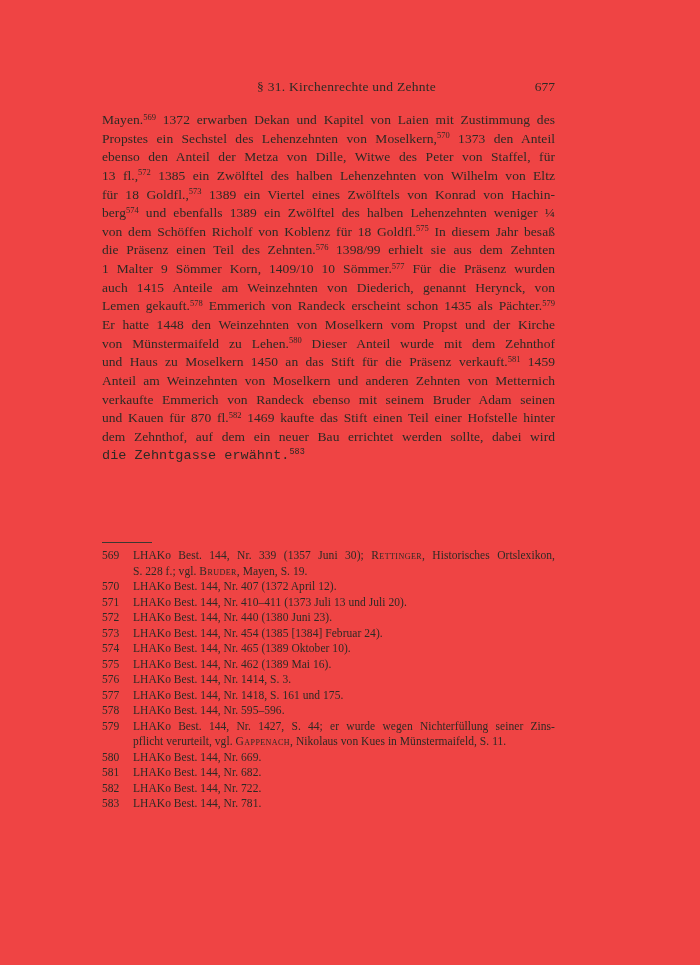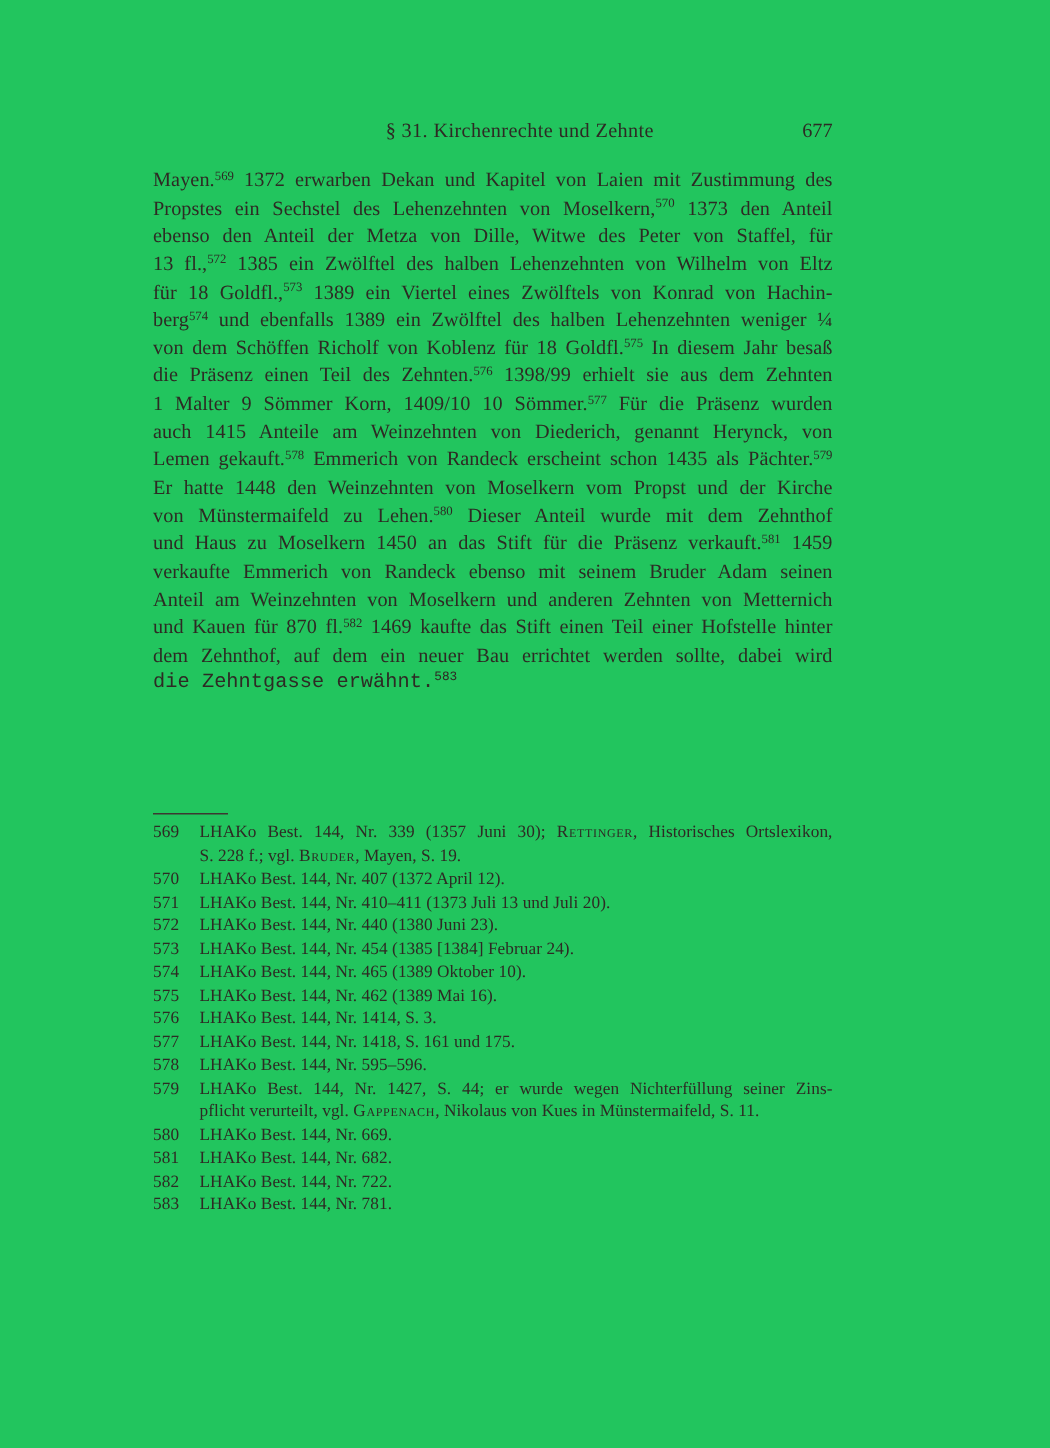--- a/index.html
+++ b/index.html
@@ -1,21 +1,21 @@
 <!DOCTYPE html>
 <html><head>
 <meta charset="utf-8">
 <style>
   * { margin: 0; padding: 0; box-sizing: border-box; }
   html, body { background: #ffffff; }
   .page {
     position: relative;
     width: 700px;
     height: 965px;
-    background: #22c55e;
+    background: #ef4444;
     font-family: "Liberation Serif", serif;
     color: #2e2a24;
     overflow: hidden;
   }
   .header {
     position: absolute;
     top: 79px;
     left: 102px;
     width: 453px;
     height: 16px;
@@ -116,22 +116,22 @@
       <div class="bline"><span>für 18 Goldfl.,</span><sup class="fnref">573</sup><span> 1389 ein Viertel eines Zwölftels von Konrad von Hachin-</span></div>
       <div class="bline"><span>berg</span><sup class="fnref">574</sup><span> und ebenfalls 1389 ein Zwölftel des halben Lehenzehnten weniger ¼</span></div>
       <div class="bline"><span>von dem Schöffen Richolf von Koblenz für 18 Goldfl.</span><sup class="fnref">575</sup><span> In diesem Jahr besaß</span></div>
       <div class="bline"><span>die Präsenz einen Teil des Zehnten.</span><sup class="fnref">576</sup><span> 1398/99 erhielt sie aus dem Zehnten</span></div>
       <div class="bline"><span>1 Malter 9 Sömmer Korn, 1409/10 10 Sömmer.</span><sup class="fnref">577</sup><span> Für die Präsenz wurden</span></div>
       <div class="bline"><span>auch 1415 Anteile am Weinzehnten von Diederich, genannt Herynck, von</span></div>
       <div class="bline"><span>Lemen gekauft.</span><sup class="fnref">578</sup><span> Emmerich von Randeck erscheint schon 1435 als Pächter.</span><sup class="fnref">579</sup></div>
       <div class="bline"><span>Er hatte 1448 den Weinzehnten von Moselkern vom Propst und der Kirche</span></div>
       <div class="bline"><span>von Münstermaifeld zu Lehen.</span><sup class="fnref">580</sup><span> Dieser Anteil wurde mit dem Zehnthof</span></div>
       <div class="bline"><span>und Haus zu Moselkern 1450 an das Stift für die Präsenz verkauft.</span><sup class="fnref">581</sup><span> 1459</span></div>
+      <div class="bline"><span>Anteil am Weinzehnten von Moselkern und anderen Zehnten von Metternich</span></div>
       <div class="bline"><span>verkaufte Emmerich von Randeck ebenso mit seinem Bruder Adam seinen</span></div>
-      <div class="bline"><span>Anteil am Weinzehnten von Moselkern und anderen Zehnten von Metternich</span></div>
       <div class="bline"><span>und Kauen für 870 fl.</span><sup class="fnref">582</sup><span> 1469 kaufte das Stift einen Teil einer Hofstelle hinter</span></div>
       <div class="bline"><span>dem Zehnthof, auf dem ein neuer Bau errichtet werden sollte, dabei wird</span></div>
       <div class="bline last"><span>die Zehntgasse erwähnt.</span><sup class="fnref">583</sup></div>
     </div>
 
   <div class="fn-sep"></div>
 
   <div class="footnotes">
       <div class="fline just"><span class="fn-num">569</span><span>LHAKo Best. 144, Nr. 339 (1357 Juni 30); </span><span class="sc">Rettinger</span><span>, Historisches Ortslexikon,</span></div>
       <div class="fline cont"><span>S. 228 f.; vgl. </span><span class="sc">Bruder</span><span>, Mayen, S. 19.</span></div>

